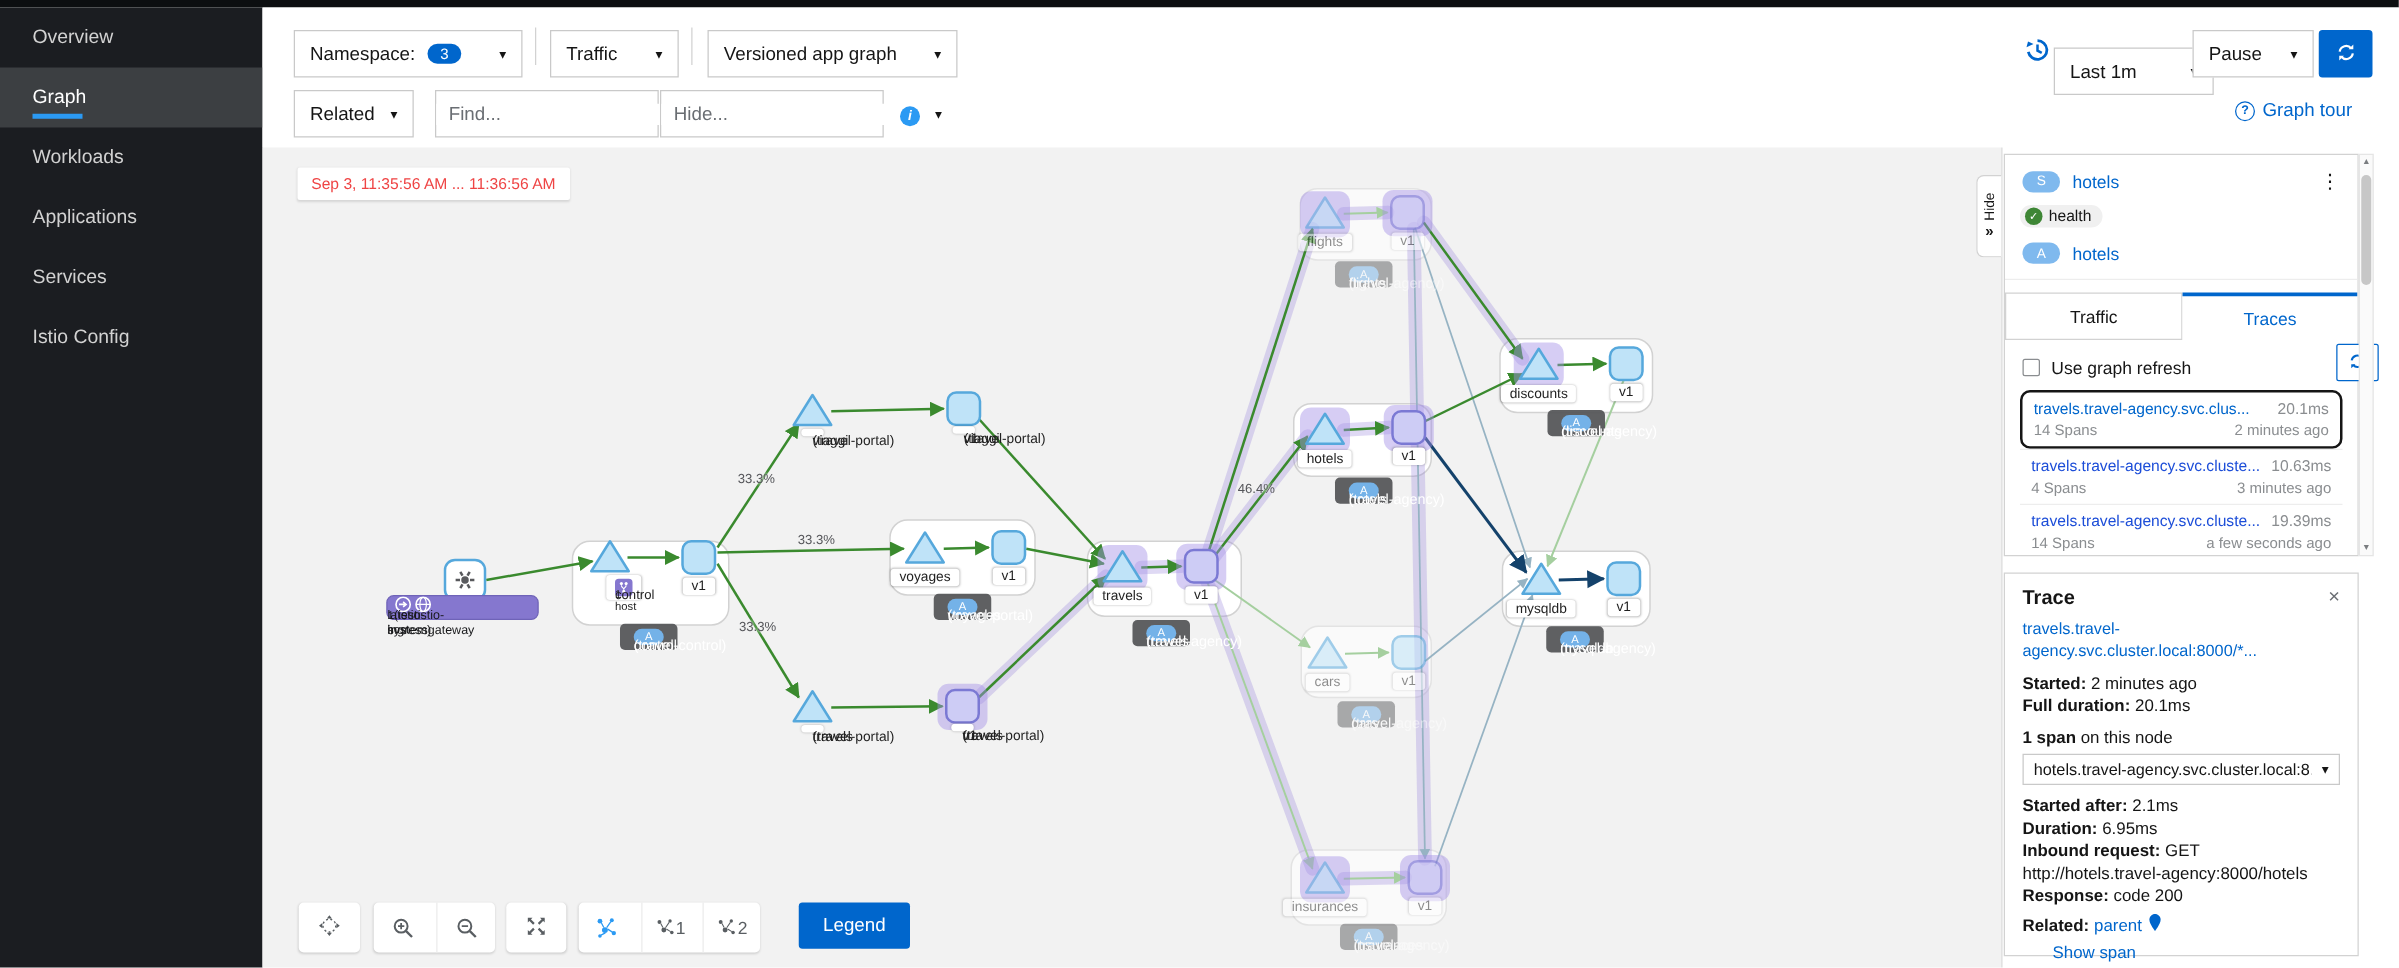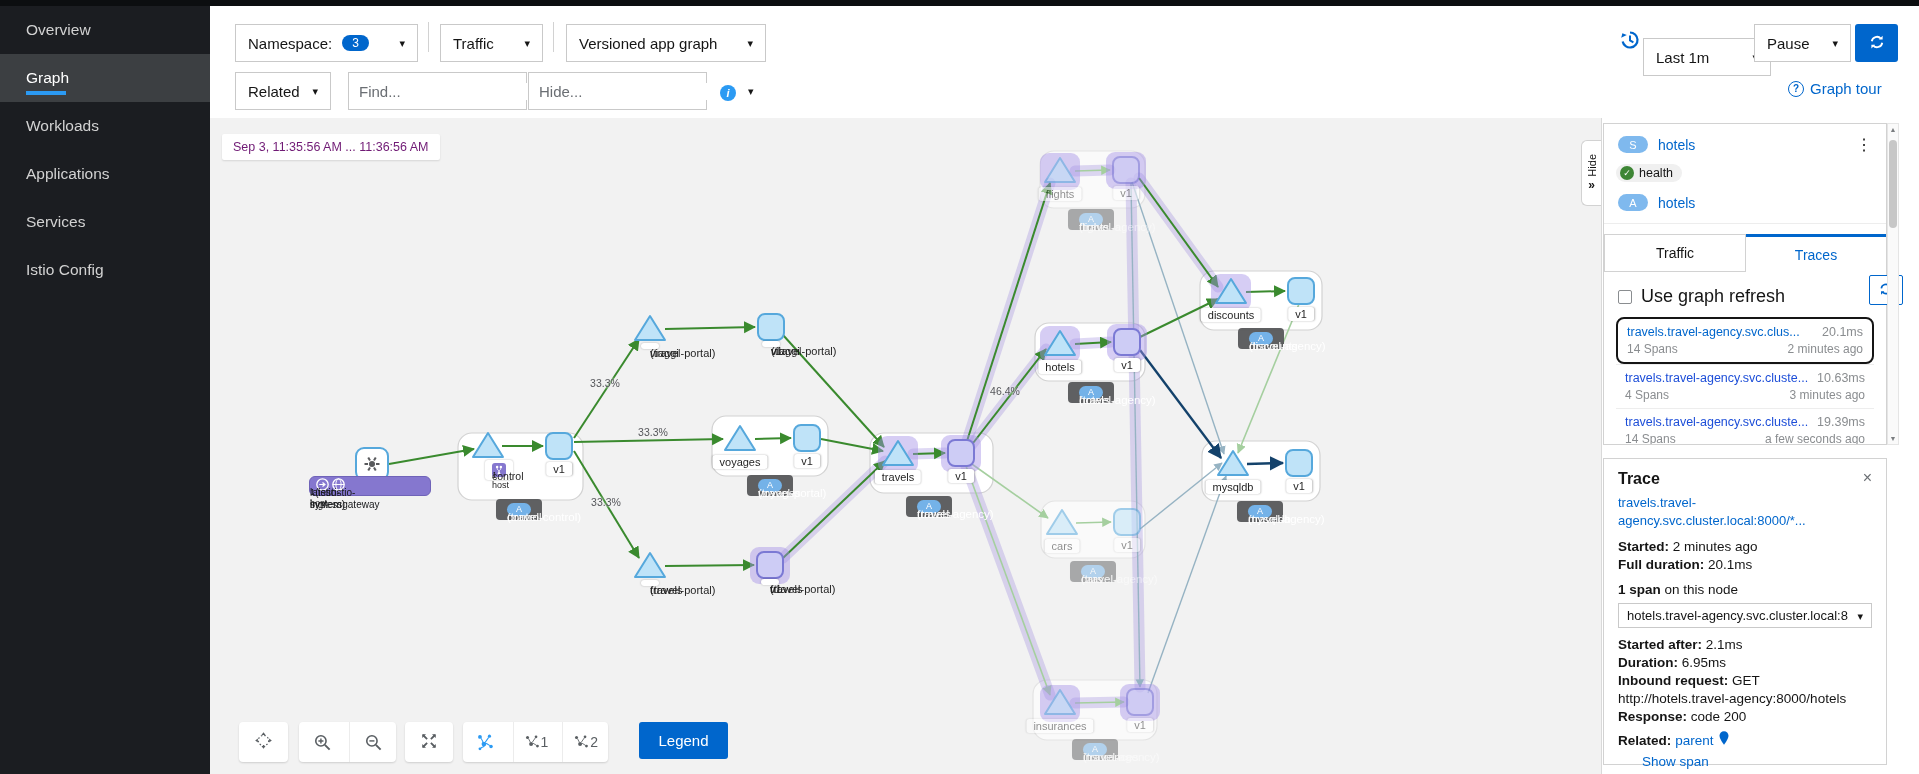--- a/index.html
+++ b/index.html
@@ -23,21 +23,21 @@
   .txtinput input { flex:1; border:none; outline:none; font-size:15px; color:#151515; padding:0 10px; font-family:"Liberation Sans",sans-serif; }
   .txtinput input::placeholder { color:#6a6e73; }
   .txtinput .caret { padding-right:9px; }
   .icon-circle { display:inline-flex; align-items:center; justify-content:center; width:16px; height:16px; border:1.6px solid #0066cc; border-radius:50%; color:#0066cc; font-size:10px; font-weight:bold; }
   .link { color:#0066cc; text-decoration:none; cursor:pointer; }
   #refresh-btn { position:absolute; width:43px; height:38px; background:#0066cc; border:none; border-radius:3px; cursor:pointer; display:flex; align-items:center; justify-content:center; }
 
   
   #canvas { left:210px; top:118px; width:1391px; height:656px; background:#f2f2f2; overflow:hidden; }
   #gsvg { position:absolute; left:0; top:0; }
-  #timestamp { position:absolute; left:12px; top:16px; background:#fff; color:#701a75; font-size:12.5px; padding:6px 11px; border-radius:2px; box-shadow:0 1px 2px rgba(0,0,0,.12); }
+  #timestamp { position:absolute; left:28px; top:16px; background:#fff; color:#ef4444; font-size:12.5px; padding:6px 11px; border-radius:2px; box-shadow:0 1px 2px rgba(0,0,0,.12); }
   #glabels div { position:absolute; }
   .g-chip { transform:translateX(-50%); background:#fff; border-radius:3px; padding:1px 7px; font-size:11px; color:#1f1f1f; white-space:nowrap; box-shadow:0 0 2px rgba(0,0,0,.3); }
   .g-box { transform:translateX(-50%); background:#fff; border-radius:4px; padding:3px 9px; font-size:11px; line-height:1.3; color:#1f1f1f; text-align:center; white-space:nowrap; box-shadow:0 0 2px rgba(0,0,0,.3); }
   .g-app { transform:translateX(-50%); display:flex; align-items:center; gap:8px; background:rgba(86,87,90,.95); color:#fff; border-radius:4px; padding:4px 11px; font-size:11.5px; line-height:1.25; text-align:center; white-space:nowrap; }
   .g-app .abadge { background:#74b2e8; color:#fff; border-radius:8px; font-size:9px; padding:1px 9px; }
   .g-pct { transform:translate(-50%,-50%); font-size:10.5px; color:#55565a; text-shadow:0 0 3px #f2f2f2, 0 0 3px #f2f2f2; }
   .g-gw { transform:translateX(-50%); width:122px; background:#8577cf; border:1px solid #6f63b8; border-radius:6px; display:flex; align-items:center; color:#17181a; }
   .g-gw .gwicons { display:flex; gap:3px; padding:0 3px 0 6px; }
   .g-gw .gwtext { flex:1; text-align:center; font-size:10px; line-height:1.25; padding:4px 6px 3px 0; }
   .g-gw .gwhr { border-top:1px solid #5c5292; margin:2px 8px 1px 0; }
@@ -497,21 +497,21 @@
       </span>
     </div>
     <div style="display:flex;align-items:center;gap:10px;padding:12px 14px 12px 14px;border-bottom:1px solid #ededed;">
       <span class="pill-badge">A</span>
       <span class="link" style="font-size:14px;">hotels</span>
     </div>
     <div class="tabs">
       <span class="tab inactive">Traffic</span>
       <span class="tab active">Traces</span>
     </div>
-    <div style="padding:14px 14px 10px 14px;font-size:18px;color:#151515;display:flex;align-items:center;gap:9px;">
+    <div style="padding:14px 14px 10px 14px;font-size:14px;color:#151515;display:flex;align-items:center;gap:9px;">
       <span class="cb"></span>
       <span>Use graph refresh</span>
     </div>
     <div id="trace-list">
         <div class="trace-item selected">
           <div class="r1">
             <span class="tname">travels.travel-agency.svc.clus...</span>
             <span class="tdur">20.1ms</span>
           </div>
           <div class="r2">

